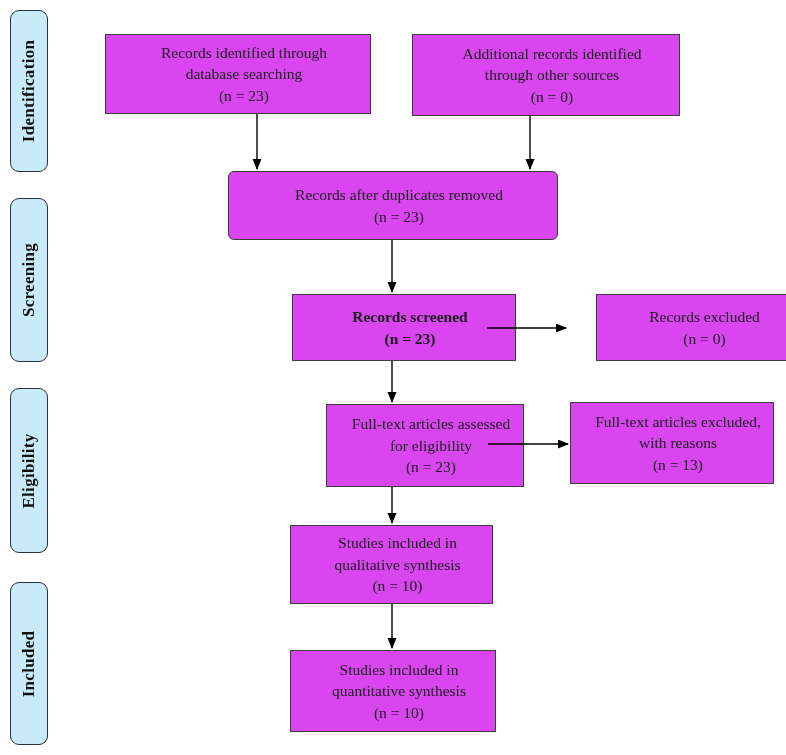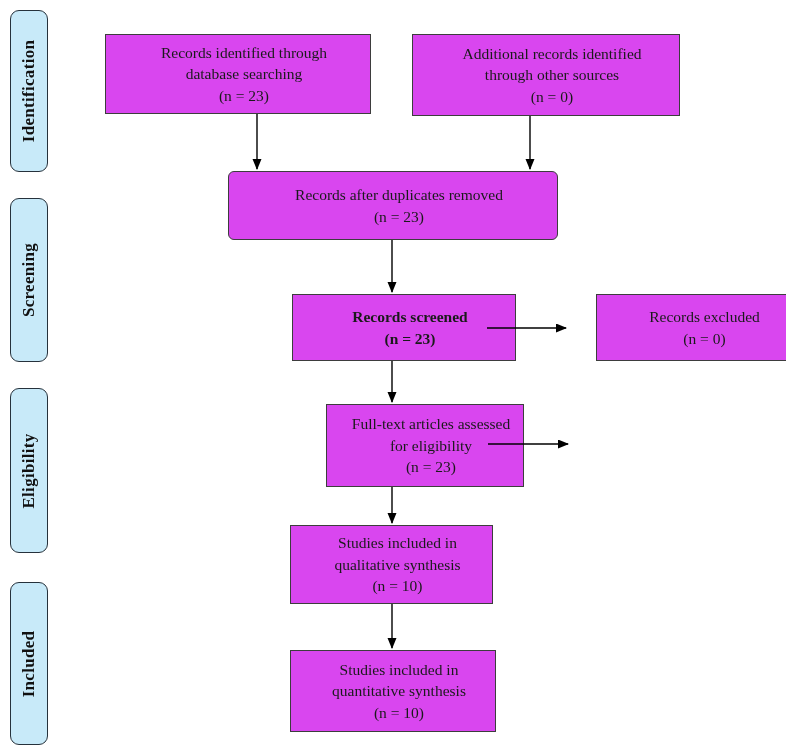--- a/index.html
+++ b/index.html
@@ -110,20 +110,25 @@
     <span class="fbox-text">Records excluded
 (n = 0)</span>
   </div>
 
   <div class="fbox" style="left:290px; top:404px; width:198px; height:83px;margin-left:36px;">
     <span class="fbox-text">Full-text articles assessed
 for eligibility
 (n = 23)</span>
   </div>
 
+  <div class="fbox" style="left:570px; top:402px; width:204px; height:82px;">
+    <span class="fbox-text">Full-text articles excluded,
+with reasons
+(n = 13)</span>
+  </div>
 
   <div class="fbox" style="left:290px; top:525px; width:203px; height:79px;">
     <span class="fbox-text">Studies included in
 qualitative synthesis
 (n = 10)</span>
   </div>
 
   <div class="fbox" style="left:290px; top:650px; width:206px; height:82px;">
     <span class="fbox-text">Studies included in
 quantitative synthesis

